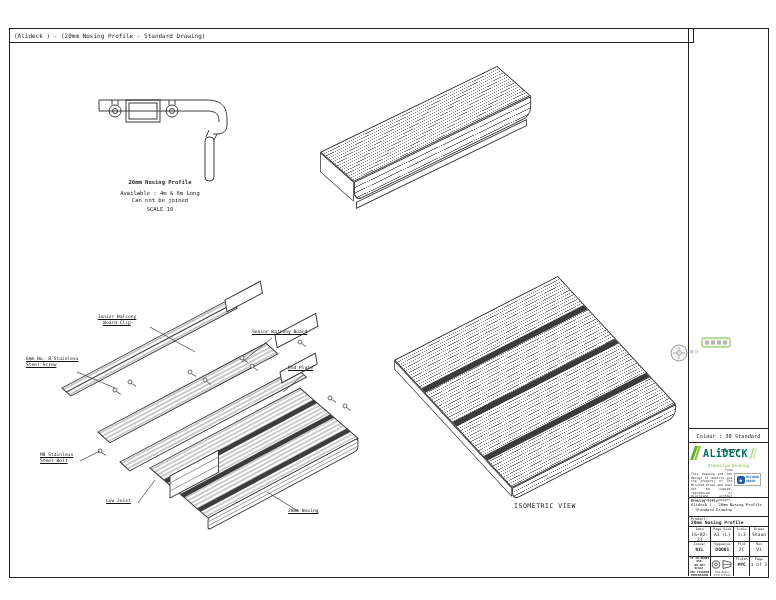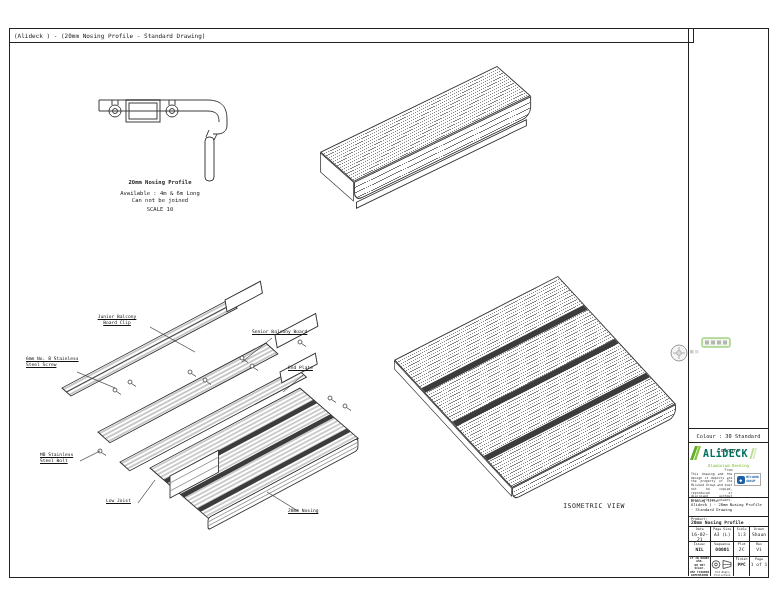--- a/index.html
+++ b/index.html
@@ -19,21 +19,21 @@
   #profile-scale{left:98px;top:206px;width:124px;}
   
   .slab{position:absolute;left:0;top:0;transform-origin:0 0;border:1px solid #333;box-sizing:border-box;}
   .ridges{background:repeating-linear-gradient(to bottom,#fdfdfd 0 2.4px,#858585 2.4px 3px);}
   .ribs{background:repeating-linear-gradient(to bottom,#ffffff 0 4.6px,#777 4.6px 5.5px);}
   .band{position:absolute;left:0;width:100%;background:#3c3c3c;}
   
   .lbl{position:absolute;font-size:4.6px;line-height:1.25;white-space:pre-line;
        text-decoration:underline;color:#111;}
   
-  #iso-label{left:465px;top:502px;width:160px;text-align:right;font-size:6.5px;letter-spacing:.5px;}
+  #iso-label{left:465px;top:502px;width:160px;text-align:center;font-size:6.5px;letter-spacing:.5px;}
   
   #sidebar{left:689px;top:28px;width:79px;height:548px;font-size:4px;}
   .sb{position:absolute;left:0;width:79px;box-sizing:border-box;}
   .bt{border-top:1px solid #222;}
   #colour-header{top:400px;height:15px;border-top:1px solid #222;border-bottom:1px solid #222;
                  font-size:5.3px;line-height:14px;text-align:center;}
   #brand-name{font-weight:bold;font-size:10px;letter-spacing:.4px;}
   #brand-tagline{text-align:center;font-size:4px;}
   #from-text{text-align:center;font-size:3.4px;color:#444;}
   #disclaimer{font-size:3.1px;line-height:1.2;color:#333;text-align:justify;}

